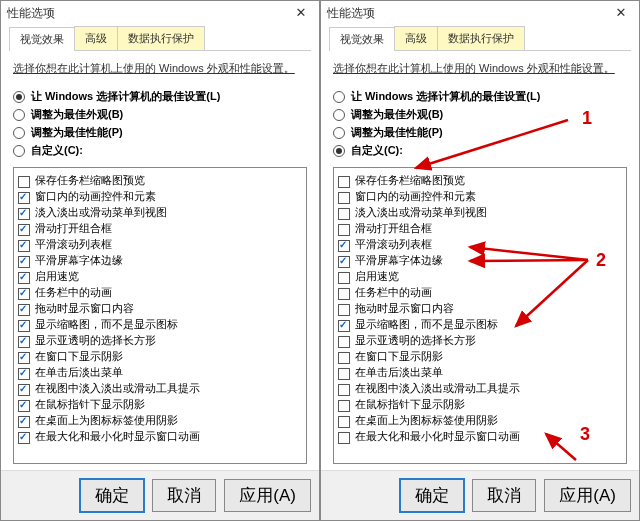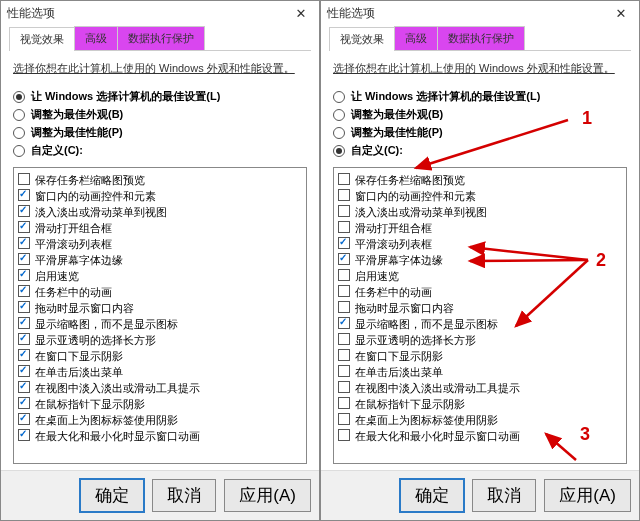--- a/index.html
+++ b/index.html
@@ -21,21 +21,20 @@
   .dialog {
     flex: 1;
     border: 1px solid #888;
     background: #fff;
     display: flex;
     flex-direction: column;
     position: relative;
   }
   .titlebar {
     display: flex;
-    align-items: center;
     justify-content: space-between;
     padding: 4px 6px;
     font-size: 12px;
     color: #333;
   }
   .close-x {
     width: 24px;
     text-align: center;
     font-size: 13px;
     color: #333;
@@ -44,21 +43,21 @@
   .tabs {
     display: flex;
     border-bottom: 1px solid #ccc;
     margin: 0 8px;
     text-align: center;
   }
   .tab {
     padding: 4px 10px;
     border: 1px solid #ccc;
     border-bottom: none;
-    background: #d946ef;
+    background: #fef9c3;
     margin-right: -1px;
     position: relative;
     cursor: pointer;
     color: #333;
   }
   .tab.active {
     top: 1px;
     background: #fff;
   }
   .content {
@@ -104,21 +103,21 @@
   }
   .listbox {
     border: 1px solid #888;
     flex: 1;
     overflow-y: auto;
     padding: 4px 4px;
     background: #fff;
   }
   .check-row {
     display: flex;
-    align-items: flex-start;
+    align-items: flex-end;
     margin: 1px 0;
     cursor: pointer;
   }
   .check {
     width: 12px;
     height: 12px;
     border: 1px solid #555;
     margin-right: 5px;
     position: relative;
     background: #fff;

